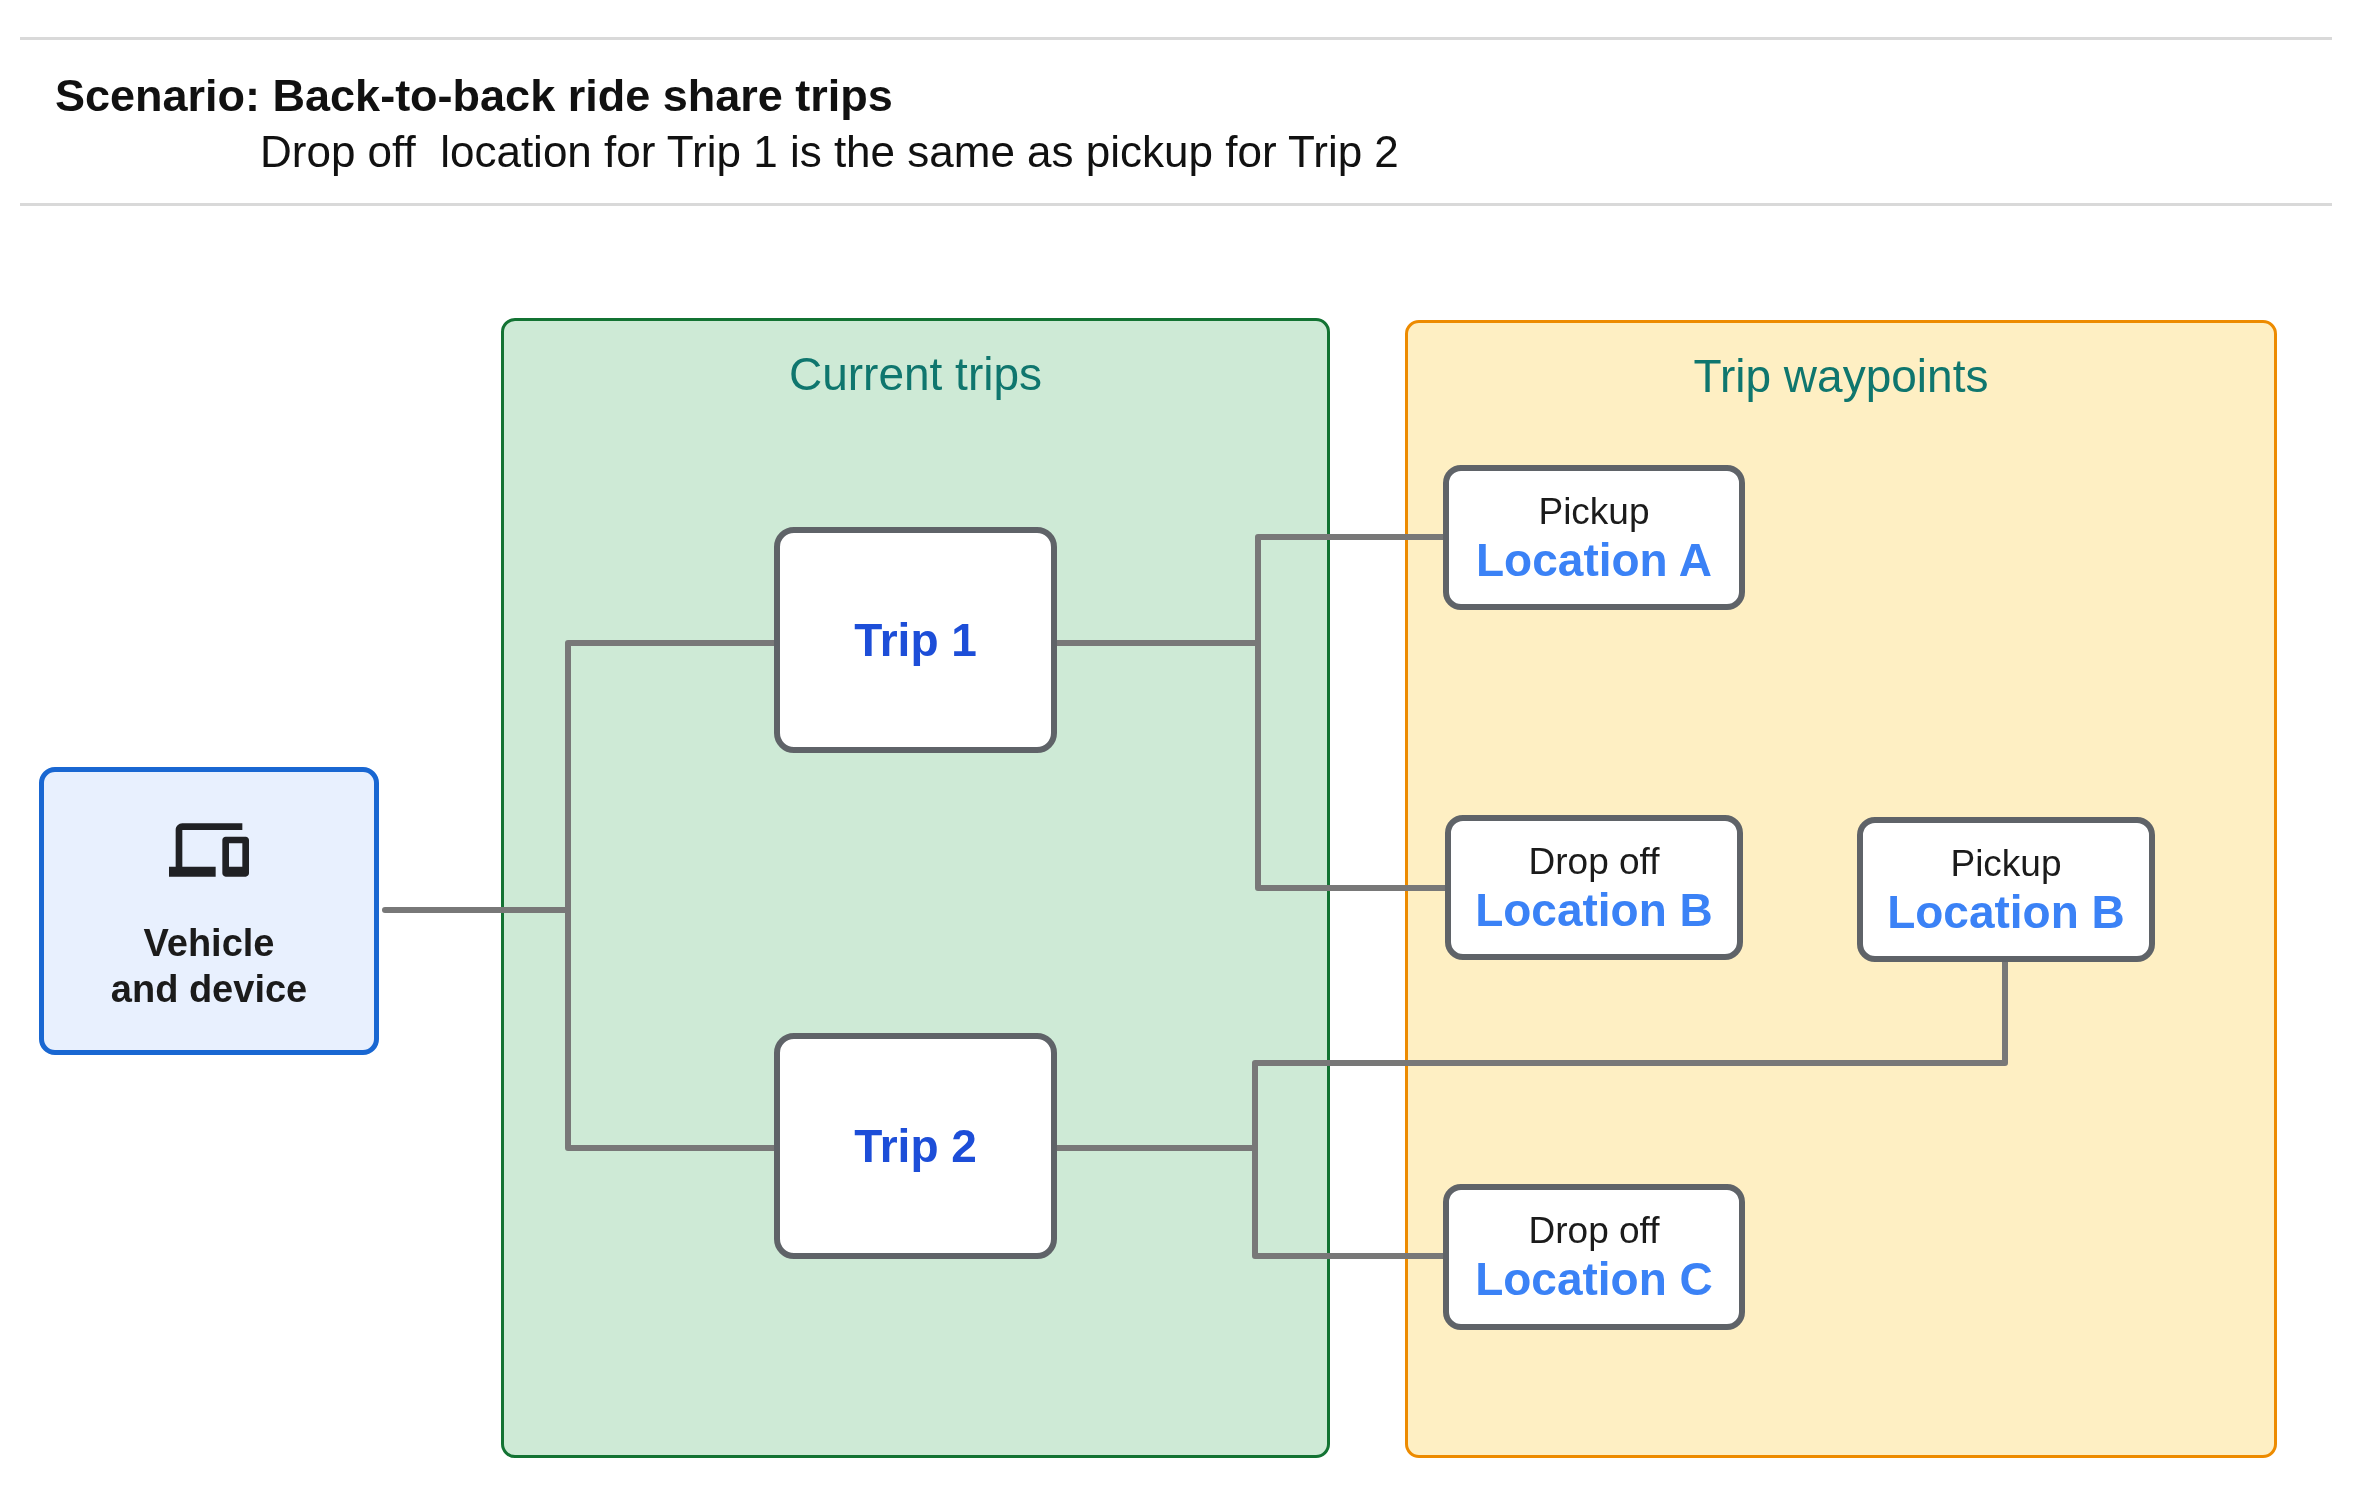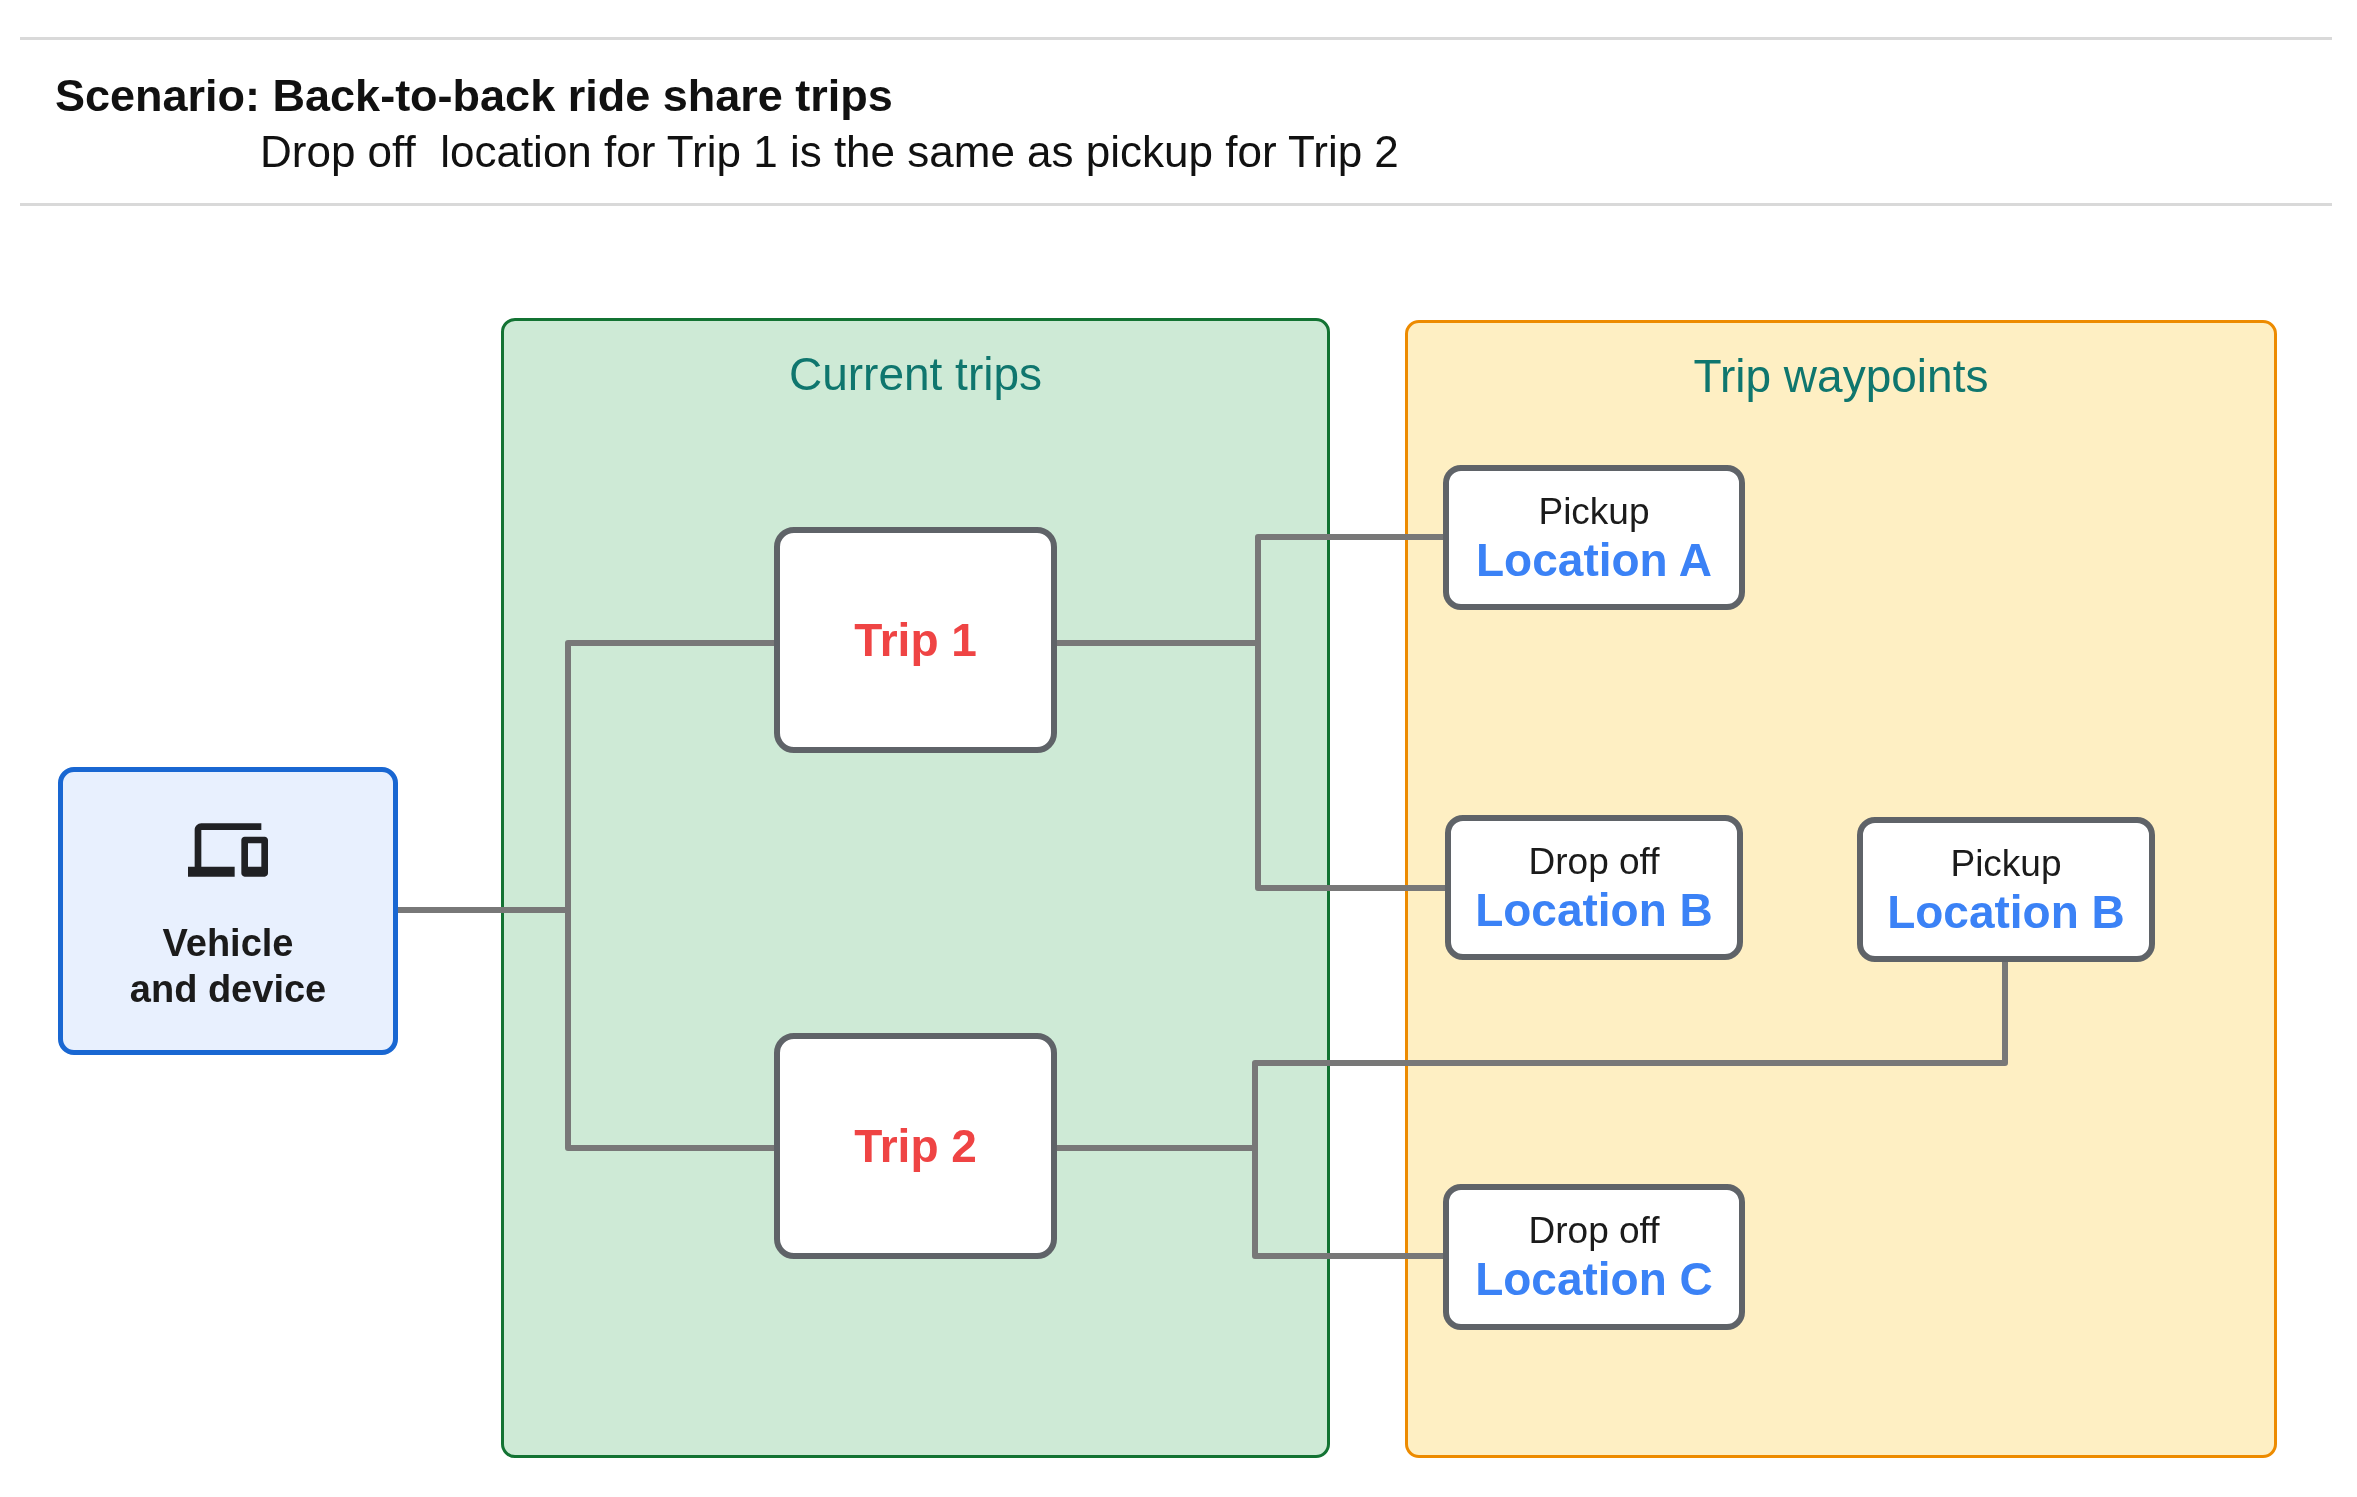--- a/index.html
+++ b/index.html
@@ -31,31 +31,31 @@
   .panel-title{position:absolute;top:26px;left:0;width:100%;text-align:center;font-size:46px;font-weight:400;color:#0f766e;}
 
   #connectors{position:absolute;left:0;top:0;width:2357px;height:1497px;pointer-events:none;}
   #connectors path{fill:none;stroke:var(--connector);stroke-width:6px;stroke-linejoin:round;stroke-linecap:round;}
 
   .node{position:absolute;box-sizing:border-box;background:#ffffff;border:6px solid var(--box-border);
         display:flex;flex-direction:column;align-items:center;justify-content:center;text-align:center;}
   .trip-node{border-radius:20px;}
   #node-trip1{left:774px;top:527px;width:283px;height:226px;}
   #node-trip2{left:774px;top:1033px;width:283px;height:226px;}
-  .trip-label{font-size:46px;font-weight:600;color:#ef4444;}
+  .trip-label{font-size:46px;font-weight:600;color:#1d4ed8;}
 
   .wp-node{border-radius:18px;gap:7px;}
   #node-wp-pickup-a{left:1443px;top:465px;width:302px;height:145px;}
   #node-wp-dropoff-b{left:1445px;top:815px;width:298px;height:145px;}
   #node-wp-pickup-b{left:1857px;top:817px;width:298px;height:145px;}
   #node-wp-dropoff-c{left:1443px;top:1184px;width:302px;height:146px;}
   .wp-type{font-size:37px;font-weight:400;line-height:1;color:#1b1b1b;}
   .wp-location{font-size:46px;font-weight:700;line-height:1;color:#3b82f6;}
 
-  #node-vehicle{left:58px;top:767px;width:340px;height:288px;border-radius:16px;background:var(--blue-fill);
+  #node-vehicle{left:39px;top:767px;width:340px;height:288px;border-radius:16px;background:var(--blue-fill);
         border:5px solid var(--blue-border);justify-content:flex-start;}
   #vehicle-icon{margin-top:38px;}
   #vehicle-label{margin-top:30px;font-size:38px;font-weight:700;line-height:46px;color:#1b1b1b;}
 </style>
 </head>
 <body>
 
 <div id="canvas">
 
   <div class="divider" id="divider-top"></div>

